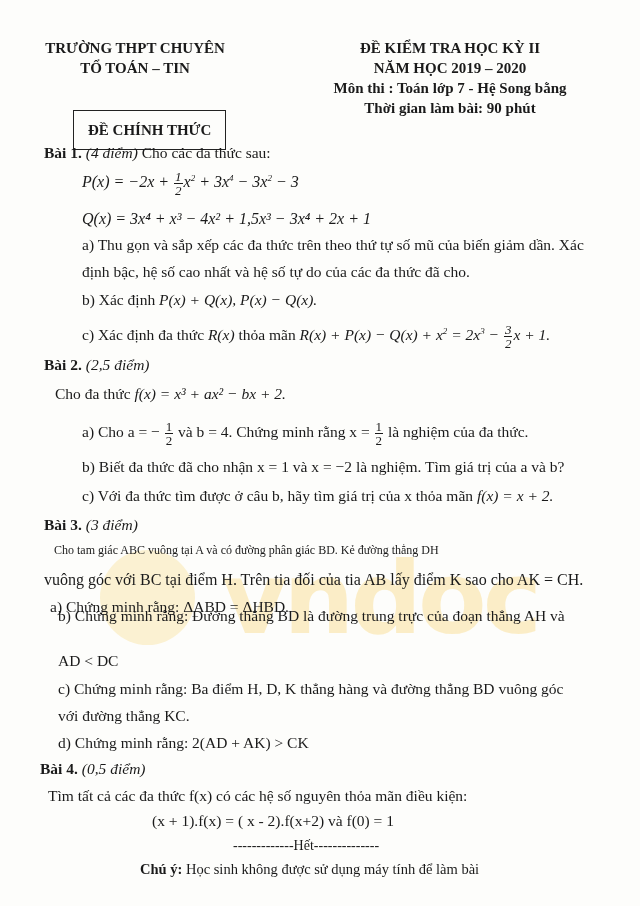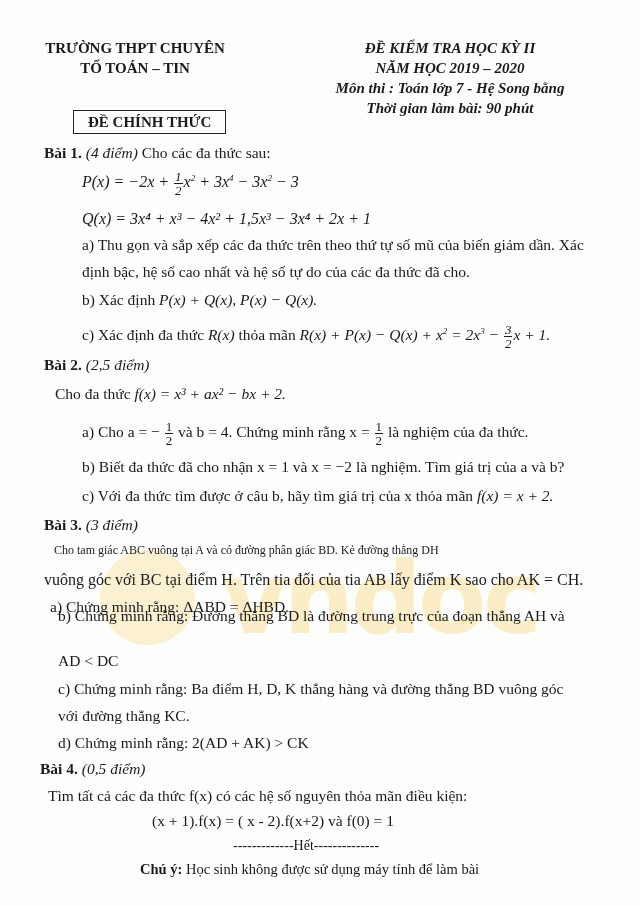--- a/index.html
+++ b/index.html
@@ -2,21 +2,21 @@
 <html><head>
 <meta charset="utf-8">
 <style>
   html, body { margin: 0; padding: 0; }
   body {
     width: 640px; height: 906px; background: #fdfdfb; position: relative; overflow: hidden;
     font-family: "Liberation Serif", "DejaVu Serif", serif; color: #1a1a1a; font-size: 15.5px;
   }
   .abs { position: absolute; white-space: nowrap; }
   .hdr { font-weight: bold; font-size: 15px; text-align: center; line-height: 20px; }
-  .box { border: 1.5px solid #222; padding: 1px 14px; }
+  .box { border: 1.5px solid #222; padding: 9px 14px; }
   .b { font-weight: bold; }
   .i { font-style: italic; }
   .frac { display: inline-block; vertical-align: middle; text-align: center; line-height: 13px; font-size: 13px; margin: 0 1px; }
   .frac span { display: block; }
   .frac .num { border-bottom: 1px solid #1a1a1a; padding: 0 1px; }
   sup { font-size: 9px; vertical-align: 6px; line-height: 0; }
   .math { font-family: Liberation Serif, serif; font-style: italic; }
   .watermark { position: absolute; left: 100px; top: 540px; width: 420px; height: 120px; pointer-events: none; }
   .wm-text { position: absolute; left: 110px; top: 0; font-family: "DejaVu Sans", sans-serif; font-weight: bold; font-size: 100px; color: #f7c744; opacity: 0.28; letter-spacing: -4px; margin-left: 12px; }
   .wm-face { position: absolute; left: 0; top: 10px; width: 95px; height: 95px; border-radius: 50%; background: #f5c842; opacity: 0.22; }
@@ -28,21 +28,21 @@
   <div class="wm-face"></div>
   <div class="wm-text">vndoc</div>
 </div>
 
 <div class="abs hdr" style="left:40px; top:38px; width:190px;">
   <div>TRƯỜNG THPT CHUYÊN</div>
   <div>TỔ TOÁN – TIN</div>
 </div>
 <div class="abs hdr box" style="left:73px; top:110px;">ĐỀ CHÍNH THỨC</div>
 
-<div class="abs hdr" style="left:330px; top:38px; width:240px;font-style:italic;">
+<div class="abs hdr" style="left:330px; top:38px; width:240px;">
   <div>ĐỀ KIỂM TRA HỌC KỲ II</div>
   <div>NĂM HỌC 2019 – 2020</div>
   <div>Môn thi : Toán lớp 7 - Hệ Song bằng</div>
   <div>Thời gian làm bài: 90 phút</div>
 </div>
 
 <div class="abs" style="left:44px; top:144px;">
   <span class="b">Bài 1.</span>
   <span class="i">(4 điểm)</span>
   <span>Cho các đa thức sau:</span>

